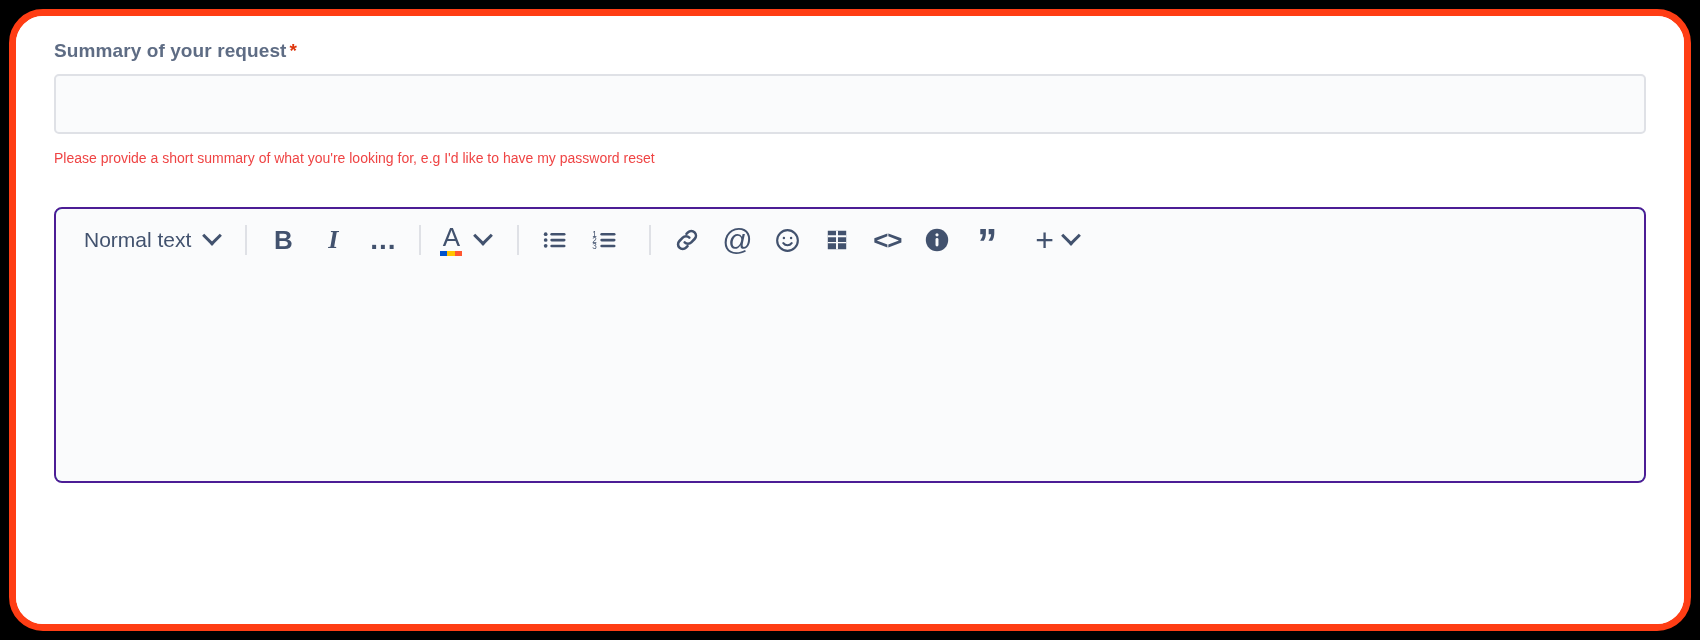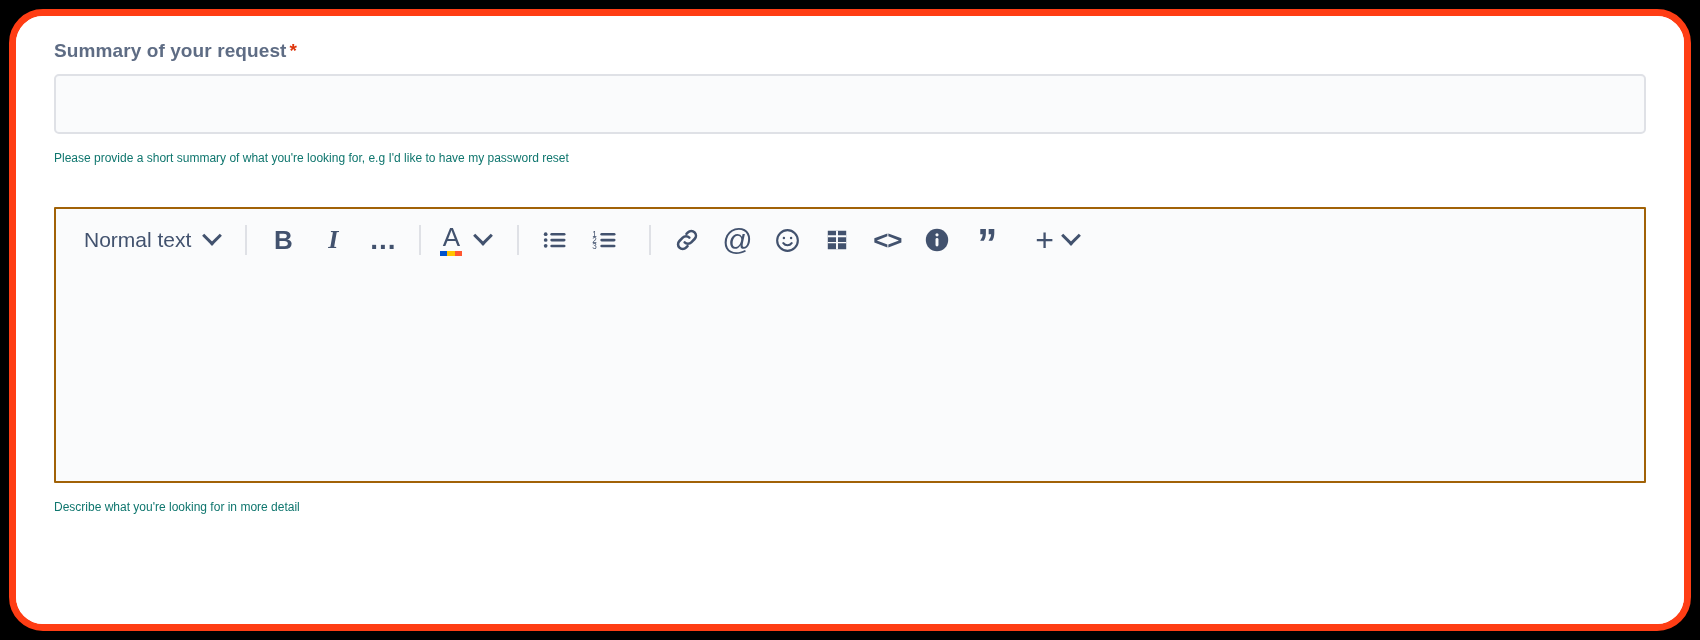--- a/index.html
+++ b/index.html
@@ -72,32 +72,32 @@
     border: 2px solid #DFE1E6;
     border-radius: 5px;
     padding: 0 12px;
     font-size: 18px;
     color: #172B4D;
     font-family: "Liberation Sans", sans-serif;
     outline: none;
   }
 
   .help-text {
-    font-size: 12px;
-    color: #0f766e;
+    font-size: 14px;
+    color: #ef4444;
     margin: 12px 0 0 0;
     line-height: 24px;
   }
 
   .spacer-lg { height: 37px; }
 
   
   .editor-wrap {
-    border: 2px solid #a16207;
-    border-radius: 1px;
+    border: 2px solid #4c1d95;
+    border-radius: 8px;
     background: #14b8a6;
     overflow: hidden;
   }
   .editor-toolbar {
     display: flex;
     align-items: center;
     height: 62px;
     padding: 0 14px;
     background: #FAFBFC;
     box-sizing: border-box;
@@ -393,17 +393,16 @@
           <div class="plus-group">
             <span class="plus-sign">+</span>
             <span class="chev"></span>
           </div>
 
         </div>
 
         <div class="editor-body"></div>
       </div>
 
-      <div class="help-text">Describe what you're looking for in more detail</div>
 
     </div>
   </div>
 </div>
 
 </body></html>

